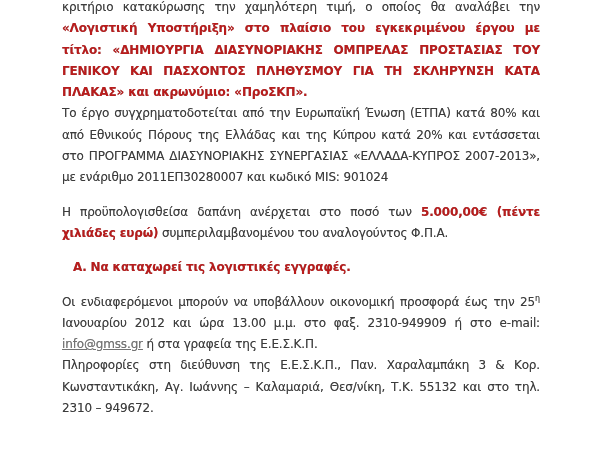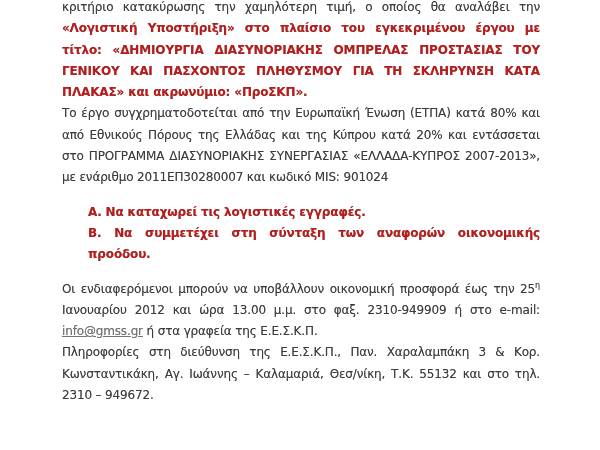--- a/index.html
+++ b/index.html
@@ -24,36 +24,36 @@
     letter-spacing: -0.15px;
     color: #3c3c3c;
     text-align: justify;
     text-shadow: 0 0 0.6px rgba(80,80,80,0.55);
   }
   p.para {
     margin: 0;
     padding: 0;
   }
   p.para.spaced { margin-top: 13px; }
-  p.para.indent { margin-left: 26px; }
+  p.para.indent { margin-left: 11px; }
   p.para.bold, span.b { font-weight: bold; color: #b91c1c; }
   .doc a {
     color: #2653c9;
     text-decoration: underline;
     cursor: pointer;
   }
   .doc sup {
     font-size: 8px;
     line-height: 0;
     vertical-align: super;
   }
 </style>
 </head>
 <body>
 
 <div class="doc" style="color: rgb(60, 60, 60);">
     <p class="para"><span>κριτήριο κατακύρωσης την χαμηλότερη τιμή, ο οποίος θα αναλάβει την </span><span class="b">«Λογιστική Υποστήριξη» στο πλαίσιο του εγκεκριμένου έργου με τίτλο: «ΔΗΜΙΟΥΡΓΙΑ ΔΙΑΣΥΝΟΡΙΑΚΗΣ ΟΜΠΡΕΛΑΣ ΠΡΟΣΤΑΣΙΑΣ ΤΟΥ ΓΕΝΙΚΟΥ ΚΑΙ ΠΑΣΧΟΝΤΟΣ ΠΛΗΘΥΣΜΟΥ ΓΙΑ ΤΗ ΣΚΛΗΡΥΝΣΗ ΚΑΤΑ ΠΛΑΚΑΣ» και ακρωνύμιο: «ΠροΣΚΠ».</span></p>
     <p class="para"><span>Το έργο συγχρηματοδοτείται από την Ευρωπαϊκή Ένωση (ΕΤΠΑ) κατά 80% και από Εθνικούς Πόρους της Ελλάδας και της Κύπρου κατά 20% και εντάσσεται στο ΠΡΟΓΡΑΜΜΑ ΔΙΑΣΥΝΟΡΙΑΚΗΣ ΣΥΝΕΡΓΑΣΙΑΣ «ΕΛΛΑΔΑ-ΚΥΠΡΟΣ 2007-2013», με ενάριθμο 2011ΕΠ30280007 και κωδικό MIS: 901024</span></p>
+    <p class="para spaced"><span>Η προϋπολογισθείσα δαπάνη ανέρχεται στο ποσό των </span><span class="b">5.000,00€ (πέντε χιλιάδες ευρώ)</span><span> συμπεριλαμβανομένου του αναλογούντος Φ.Π.Α.</span></p>
     <p class="para spaced indent bold"><span>Α. Να καταχωρεί τις λογιστικές εγγραφές.</span></p>
-    <p class="para indent bold"><span>Β. Να συμμετέχει στη σύνταξη των αναφορών οικονομικής προόδου.</span></p>
     <p class="para spaced"><span>Οι ενδιαφερόμενοι μπορούν να υποβάλλουν οικονομική προσφορά έως την 25</span><sup>η</sup><span> Ιανουαρίου 2012 και ώρα 13.00 μ.μ. στο φαξ. 2310-949909 ή στο e-mail: </span><a style="color: #737373;">info@gmss.gr</a><span> ή στα γραφεία της Ε.Ε.Σ.Κ.Π.</span></p>
     <p class="para"><span>Πληροφορίες στη διεύθυνση της Ε.Ε.Σ.Κ.Π., Παν. Χαραλαμπάκη 3 &amp; Κορ. Κωνσταντικάκη, Αγ. Ιωάννης – Καλαμαριά, Θεσ/νίκη, Τ.Κ. 55132 και στο τηλ. 2310 – 949672.</span></p>
   </div>
 
 </body></html>

